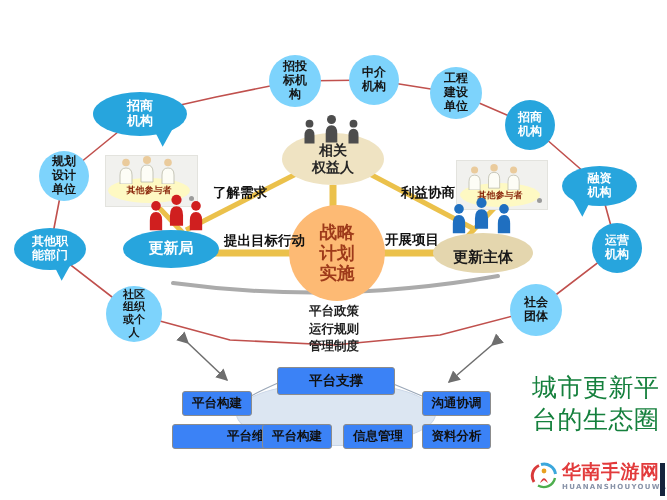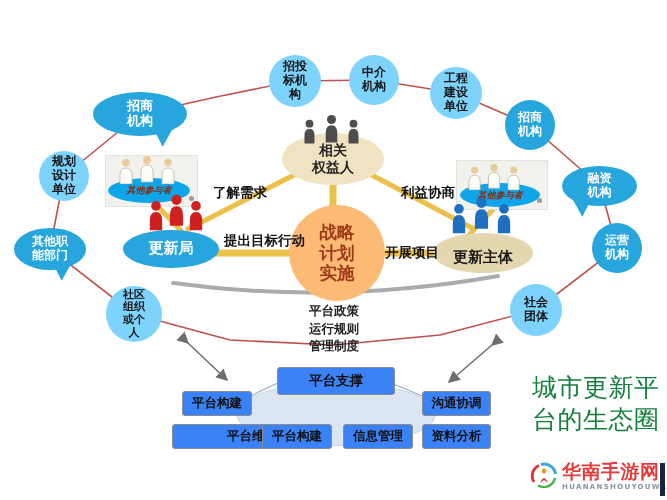--- a/index.html
+++ b/index.html
@@ -7,21 +7,21 @@
          font-family:"DejaVu Sans","Liberation Sans",sans-serif;}
   #lines{position:absolute;left:0;top:0;z-index:1;}
   .node{position:absolute;display:flex;align-items:center;justify-content:center;
         text-align:center;font-weight:bold;z-index:2;}
   .circle{border-radius:50%;}
   .ellipse{border-radius:50%;}
   .yellow{background:#7dd3fc;color:#141414;}
   .blue{background:#27A5DD;color:#ffffff;}
   .tan{background:#EFE3C2;color:#262626;}
   .tan2{background:#E4D6AE;color:#1a1a1a;}
-  .olive{background:#0ea5e9;color:#8C2A0E;font-style:italic;}
+  .olive{background:#fef9c3;color:#8C2A0E;}
   .orange{background:#fdba74;color:#9E3A1A;}
   .lbl{display:block;word-break:break-all;line-height:1.15;}
   .w28{width:28px;} .w38{width:38px;} .w44{width:44px;}
   .f11{font-size:11px;} .f115{font-size:12px;} .f12{font-size:12px;}
   .f13{font-size:13px;} .f15{font-size:15px;} .f175{font-size:17.5px;line-height:1.18;}
   .bubble{border-radius:50%;}
   .tail-br::after{content:"";position:absolute;right:13px;bottom:-10px;width:0;height:0;
       border-top:15px solid #27A5DD;border-left:4px solid transparent;
       border-right:13px solid transparent;transform:rotate(-12deg);}
   .tail-bl::after{content:"";position:absolute;left:9px;bottom:-10px;width:0;height:0;
@@ -196,21 +196,21 @@
     <g fill="#EACB9C" stroke="none">
       <circle cx="9" cy="6.5" r="3.8"></circle>
         <circle cx="30" cy="4" r="4"></circle>
         <circle cx="51" cy="6.5" r="3.8"></circle>
     </g>
   </svg>
 
   <div class="anno" style="left:213px;top:184px;">了解需求</div>
   <div class="anno" style="left:401px;top:184px;">利益协商</div>
   <div class="anno" style="left:224px;top:232px;">提出目标行动</div>
-  <div class="anno" style="left:385px;top:244px;">开展项目</div>
+  <div class="anno" style="left:385px;top:231px;">开展项目</div>
 
   <div class="policies">
     <div>平台政策</div>
     <div>运行规则</div>
     <div>管理制度</div>
   </div>
 
   <div class="blob"></div>
   <div class="box hub" style="left:277px;top:367px;width:116px;height:26px;">平台支撑</div>
   <div class="box" style="left:182px;top:391px;width:68px;height:23px;">平台构建</div>

